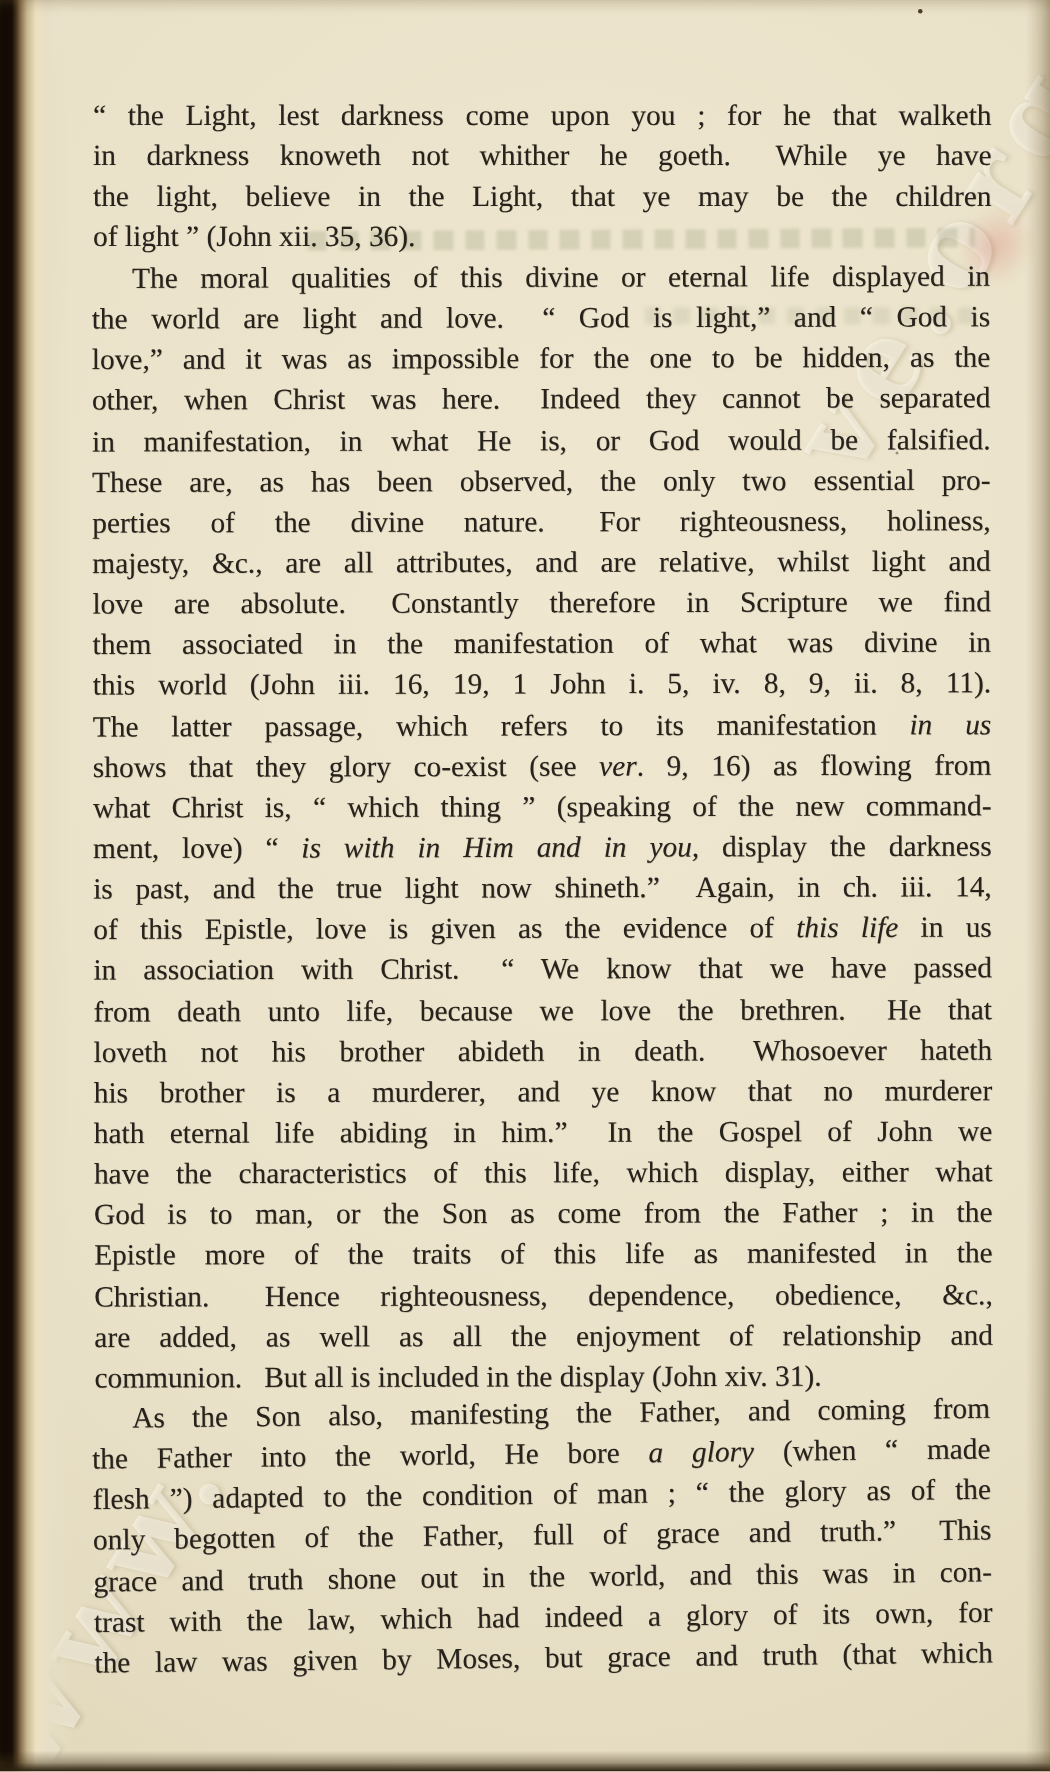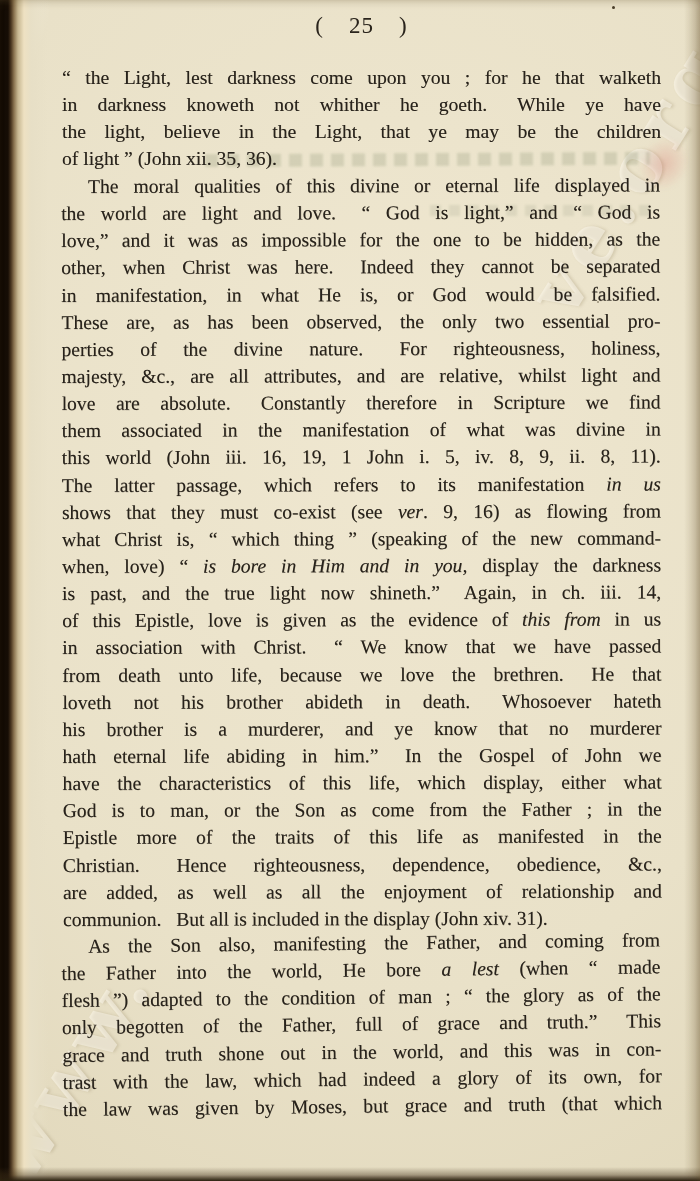--- a/index.html
+++ b/index.html
@@ -100,21 +100,20 @@
   <div class="wm-line">
     <span>www.</span>
     <span class="wm-gap"></span>
     <span>ve.org</span>
   </div>
 
   <div class="ghost1"></div>
   <div class="ghost2"></div>
   <div class="smudge"></div>
 
-  <div class="running-head">(  25  )</div>
 
   <div id="text-block">
       <div class="para">
         <div class="line j"><span>“ the Light, lest darkness come upon you ; for he that walketh</span></div>
         <div class="line j"><span>in darkness knoweth not whither he goeth.  While ye have</span></div>
         <div class="line j"><span>the light, believe in the Light, that ye may be the children</span></div>
         <div class="line"><span>of light ” (John xii. 35, 36).</span></div>
       </div>
       <div class="para indent">
         <div class="line j"><span>The moral qualities of this divine or eternal life displayed in</span></div>
@@ -122,40 +121,40 @@
         <div class="line j"><span>love,” and it was as impossible for the one to be hidden, as the</span></div>
         <div class="line j"><span>other, when Christ was here.  Indeed they cannot be separated</span></div>
         <div class="line j"><span>in manifestation, in what He is, or God would be falsified.</span></div>
         <div class="line j"><span>These are, as has been observed, the only two essential pro-</span></div>
         <div class="line j"><span>perties of the divine nature.  For righteousness, holiness,</span></div>
         <div class="line j"><span>majesty, &amp;c., are all attributes, and are relative, whilst light and</span></div>
         <div class="line j"><span>love are absolute.  Constantly therefore in Scripture we find</span></div>
         <div class="line j"><span>them associated in the manifestation of what was divine in</span></div>
         <div class="line j"><span>this world (John iii. 16, 19, 1 John i. 5, iv. 8, 9, ii. 8, 11).</span></div>
         <div class="line j"><span>The latter passage, which refers to its manifestation </span><em>in us</em></div>
-        <div class="line j"><span>shows that they must co-exist (see </span><em>ver</em><span>. 9, 16) as flowing from</span></div>
+        <div class="line j"><span>shows that they glory co-exist (see </span><em>ver</em><span>. 9, 16) as flowing from</span></div>
         <div class="line j"><span>what Christ is, “ which thing ” (speaking of the new command-</span></div>
-        <div class="line j"><span>when, love) “ </span><em>is bore in Him and in you,</em><span> display the darkness</span></div>
+        <div class="line j"><span>ment, love) “ </span><em>is with in Him and in you,</em><span> display the darkness</span></div>
         <div class="line j"><span>is past, and the true light now shineth.”  Again, in ch. iii. 14,</span></div>
-        <div class="line j"><span>of this Epistle, love is given as the evidence of </span><em>this from</em><span> in us</span></div>
+        <div class="line j"><span>of this Epistle, love is given as the evidence of </span><em>this life</em><span> in us</span></div>
         <div class="line j"><span>in association with Christ.  “ We know that we have passed</span></div>
         <div class="line j"><span>from death unto life, because we love the brethren.  He that</span></div>
         <div class="line j"><span>loveth not his brother abideth in death.  Whosoever hateth</span></div>
         <div class="line j"><span>his brother is a murderer, and ye know that no murderer</span></div>
         <div class="line j"><span>hath eternal life abiding in him.”  In the Gospel of John we</span></div>
         <div class="line j"><span>have the characteristics of this life, which display, either what</span></div>
         <div class="line j"><span>God is to man, or the Son as come from the Father ; in the</span></div>
         <div class="line j"><span>Epistle more of the traits of this life as manifested in the</span></div>
         <div class="line j"><span>Christian.  Hence righteousness, dependence, obedience, &amp;c.,</span></div>
         <div class="line j"><span>are added, as well as all the enjoyment of relationship and</span></div>
         <div class="line"><span>communion.  But all is included in the display (John xiv. 31).</span></div>
       </div>
       <div class="para indent">
         <div class="line j"><span>As the Son also, manifesting the Father, and coming from</span></div>
-        <div class="line j"><span>the Father into the world, He bore </span><em>a lest</em><span> (when “ made</span></div>
+        <div class="line j"><span>the Father into the world, He bore </span><em>a glory</em><span> (when “ made</span></div>
         <div class="line j"><span>flesh ”) adapted to the condition of man ; “ the glory as of the</span></div>
         <div class="line j"><span>only begotten of the Father, full of grace and truth.”  This</span></div>
         <div class="line j"><span>grace and truth shone out in the world, and this was in con-</span></div>
         <div class="line j"><span>trast with the law, which had indeed a glory of its own, for</span></div>
         <div class="line j"><span>the law was given by Moses, but grace and truth (that which</span></div>
       </div>
     </div>
 
   <div class="speck s1"></div>
   <div class="speck s2"></div>

